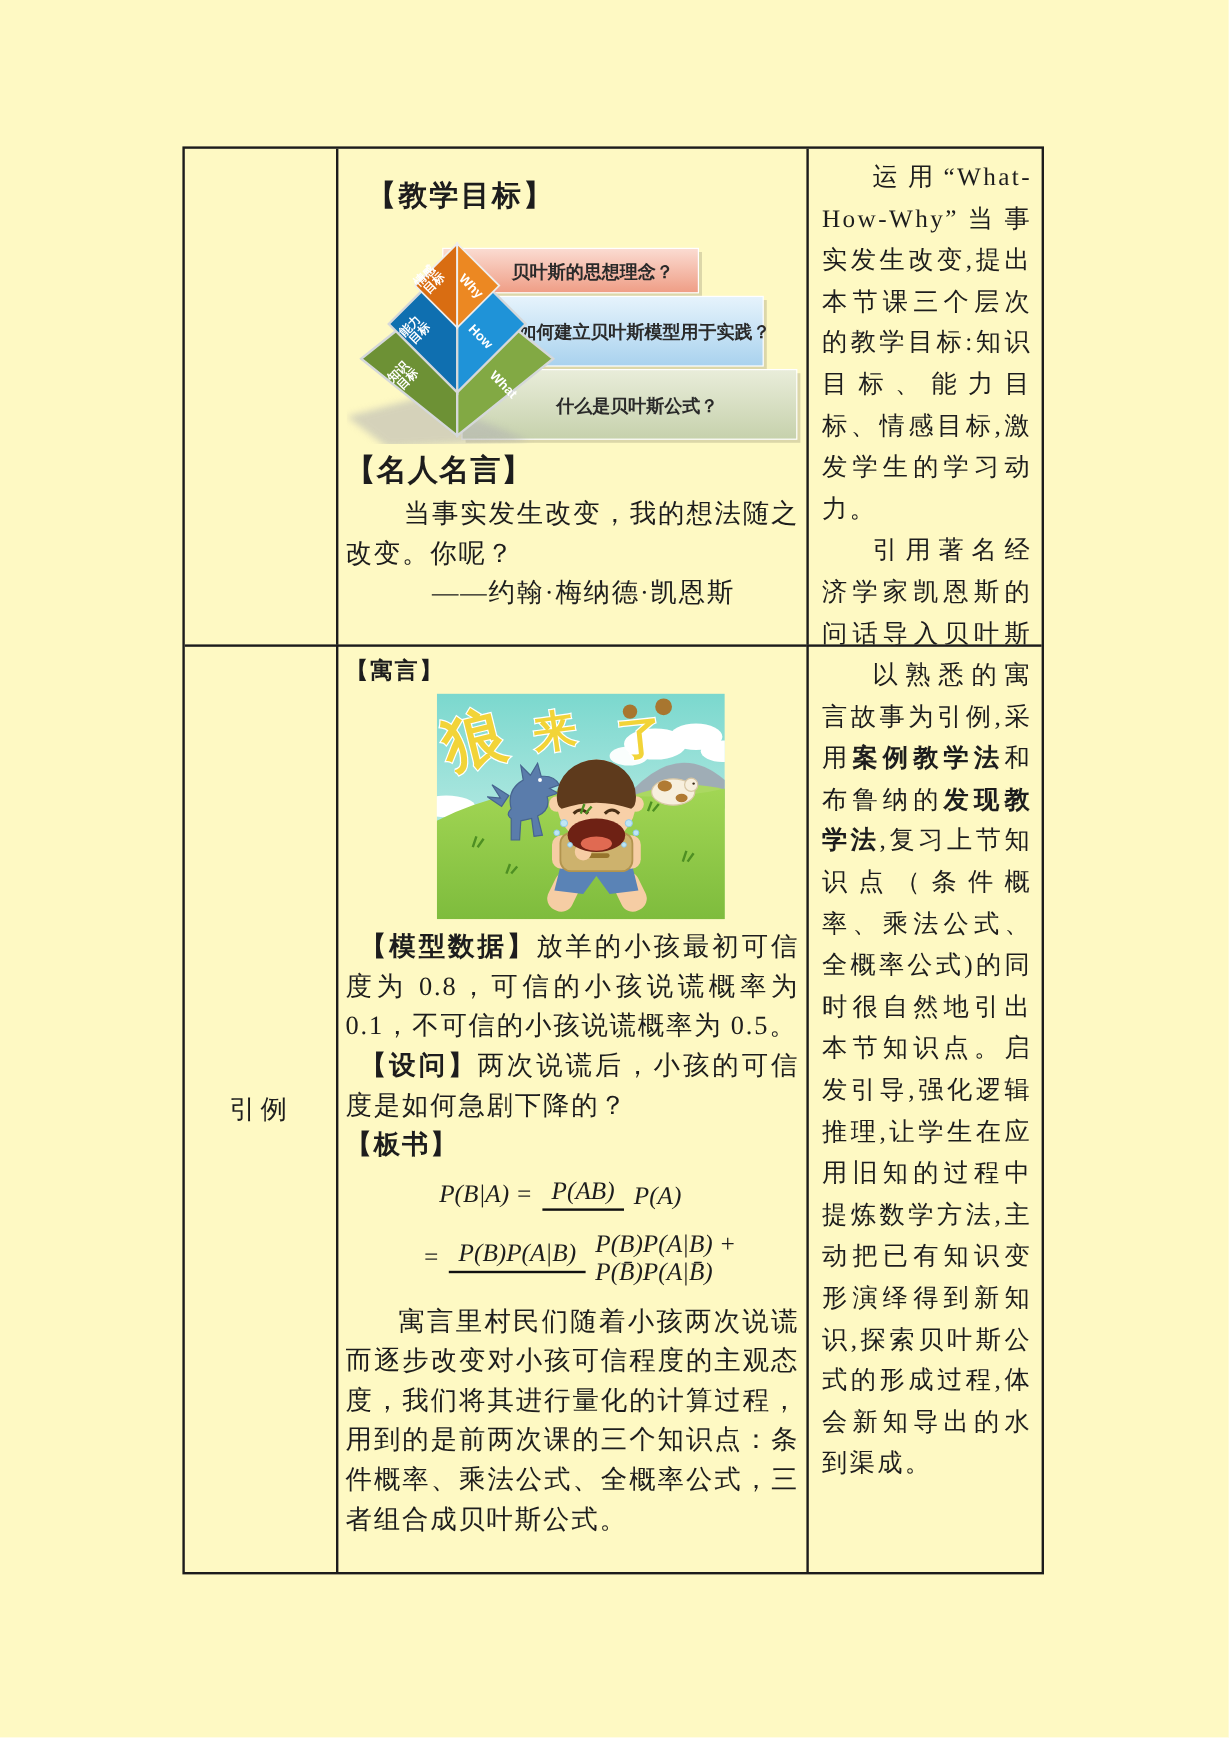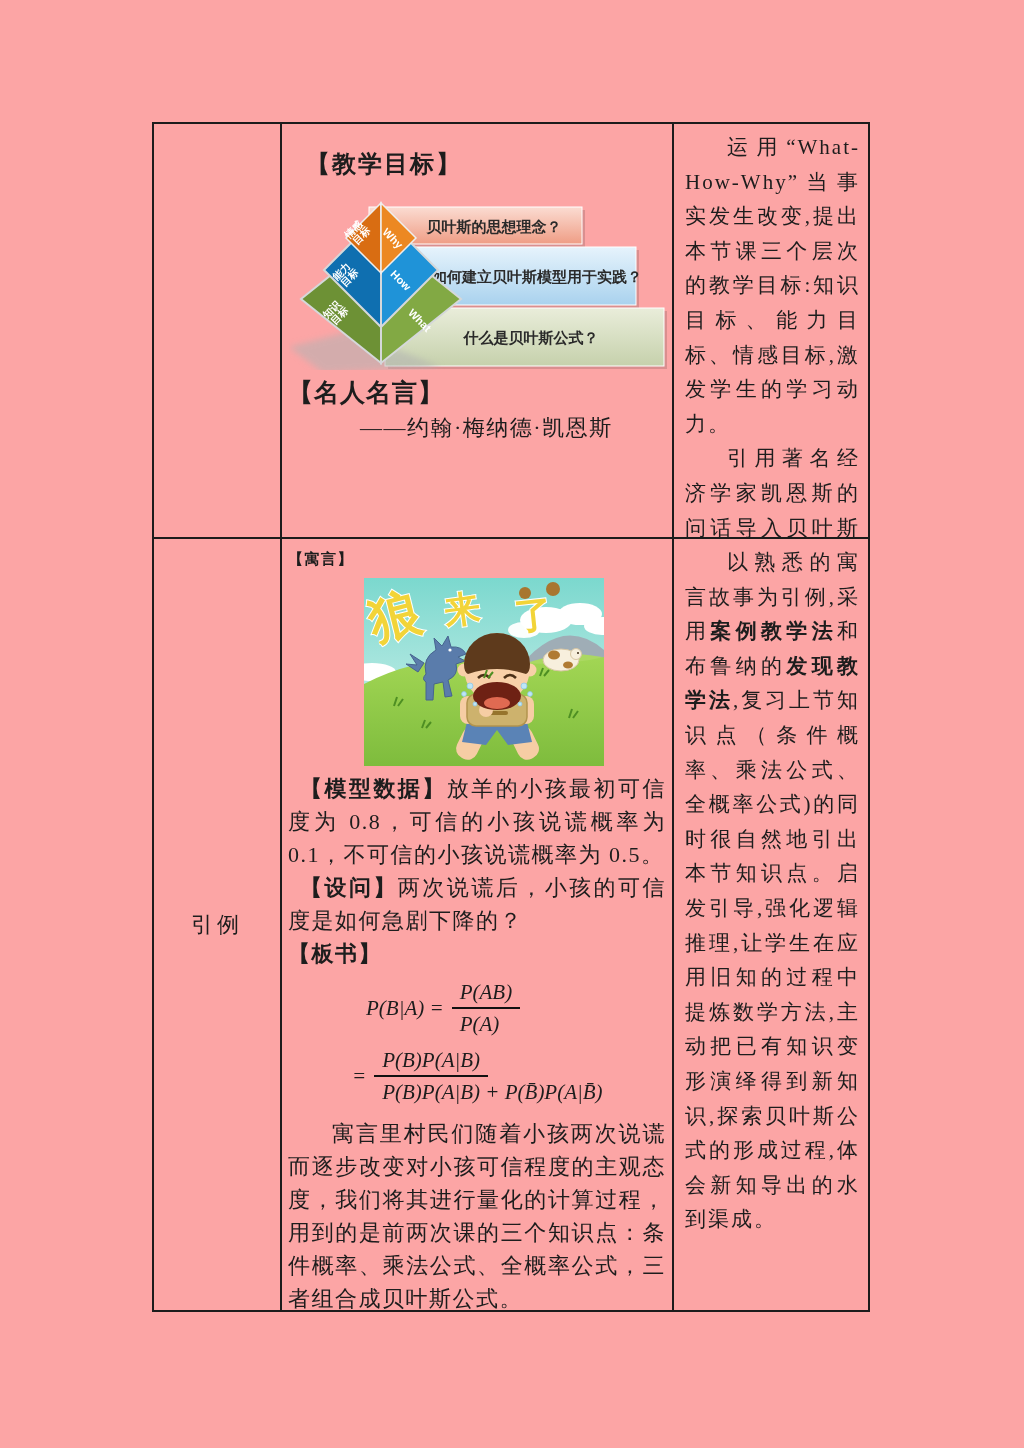--- a/index.html
+++ b/index.html
@@ -1,16 +1,16 @@
 <!DOCTYPE html>
 <html><head>
 <meta charset="utf-8">
 <style>
   html,body{margin:0;padding:0;background:#ffffff;}
-  .page{position:relative;width:1024px;height:1448px;background:#fca5a5;overflow:hidden;
+  .page{position:relative;width:1024px;height:1448px;background:#fef9c3;overflow:hidden;
         font-family:"Liberation Serif","DejaVu Serif",serif;color:#1d1d1d;}
   .doc-table{position:absolute;left:152px;top:122px;width:718px;height:1190px;
         border:2px solid #1c1c1c;box-sizing:border-box;display:grid;
         grid-template-columns:126px 392px 1fr;grid-template-rows:413px 1fr;}
   .cell{position:relative;overflow:hidden;box-sizing:border-box;}
   .bl{border-left:2px solid #1c1c1c;}
   .bt{border-top:2px solid #1c1c1c;}
 
   
   .mid{padding:6px 6px 0 6px;font-size:22px;line-height:33px;}
@@ -35,21 +35,21 @@
   .fable p{margin:0;text-align:justify;letter-spacing:1.5px;}
   .closing{ text-indent:2em;}
 
   
   .formula-area{font-family:"Liberation Serif","DejaVu Serif",serif;font-style:italic;
         font-size:21px;line-height:1.15;margin:10px 0 12px 0;}
   .f-line{display:flex;align-items:center;margin-bottom:12px;}
   .f-line1{padding-left:78px;}
   .f-line2{padding-left:64px;}
   .flhs{margin-right:8px;}
-  .frac{display:inline-flex;flex-direction:column;align-items:flex-start;}
+  .frac{display:inline-flex;flex-direction:row;align-items:center;}
   .frac .num{padding:0 8px 3px 8px;border-bottom:2px solid #111;}
   .frac .den{padding:3px 8px 0 8px;}
 
   .pyr-svg{display:block;margin:0 0 6px 1px;}
   .cartoon-svg{display:block;margin:2px 0 6px 76px;}
   svg text{font-family:"Liberation Sans","DejaVu Sans",sans-serif;}
 </style>
 </head>
 <body>
 
@@ -126,34 +126,35 @@
         <text transform="translate(109,88) rotate(45)" text-anchor="middle" font-size="11" font-weight="bold" fill="#ffffff">How</text>
 
         <text transform="translate(46,116) rotate(-45)" text-anchor="middle" font-size="10" font-weight="bold" fill="#ffffff">
           <tspan x="0" dy="0">知识</tspan>
           <tspan x="0" dy="10">目标</tspan>
         </text>
         <text transform="translate(128,128) rotate(45)" text-anchor="middle" font-size="11" font-weight="bold" fill="#ffffff">What</text>
       </svg>
 
       <div class="sub-heading">【名人名言】</div>
+      <p class="quote-line">当事实发生改变，我的想法随之改变。你呢？</p>
       <p class="quote-attr">——约翰·梅纳德·凯恩斯</p>
     </div>
 
     <div class="cell bl note">
       <p>运用“What-How-Why”当事实发生改变,提出本节课三个层次的教学目标:知识目标、能力目标、情感目标,激发学生的学习动力。</p>
       <p>引用著名经济学家凯恩斯的问话导入贝叶斯思想。</p>
     </div>
 
     <div class="cell bt row-label">
       <span>引例</span>
     </div>
 
     <div class="cell bl bt fable">
-      <p class="heading" style="font-size:15px;">【寓言】</p>
+      <p class="heading" style="font-size:19px;">【寓言】</p>
 
       <svg class="cartoon-svg" width="240" height="188" viewBox="0 0 240 188">
         <defs>
           <linearGradient id="skyG" x1="0" y1="0" x2="0" y2="1">
             <stop offset="0" stop-color="#7bd8ce"></stop>
               <stop offset="1" stop-color="#d9f4ef"></stop>
           </linearGradient>
           <linearGradient id="grassG" x1="0" y1="0" x2="0" y2="1">
             <stop offset="0" stop-color="#a2d654"></stop>
               <stop offset="1" stop-color="#7ebc3d"></stop>

